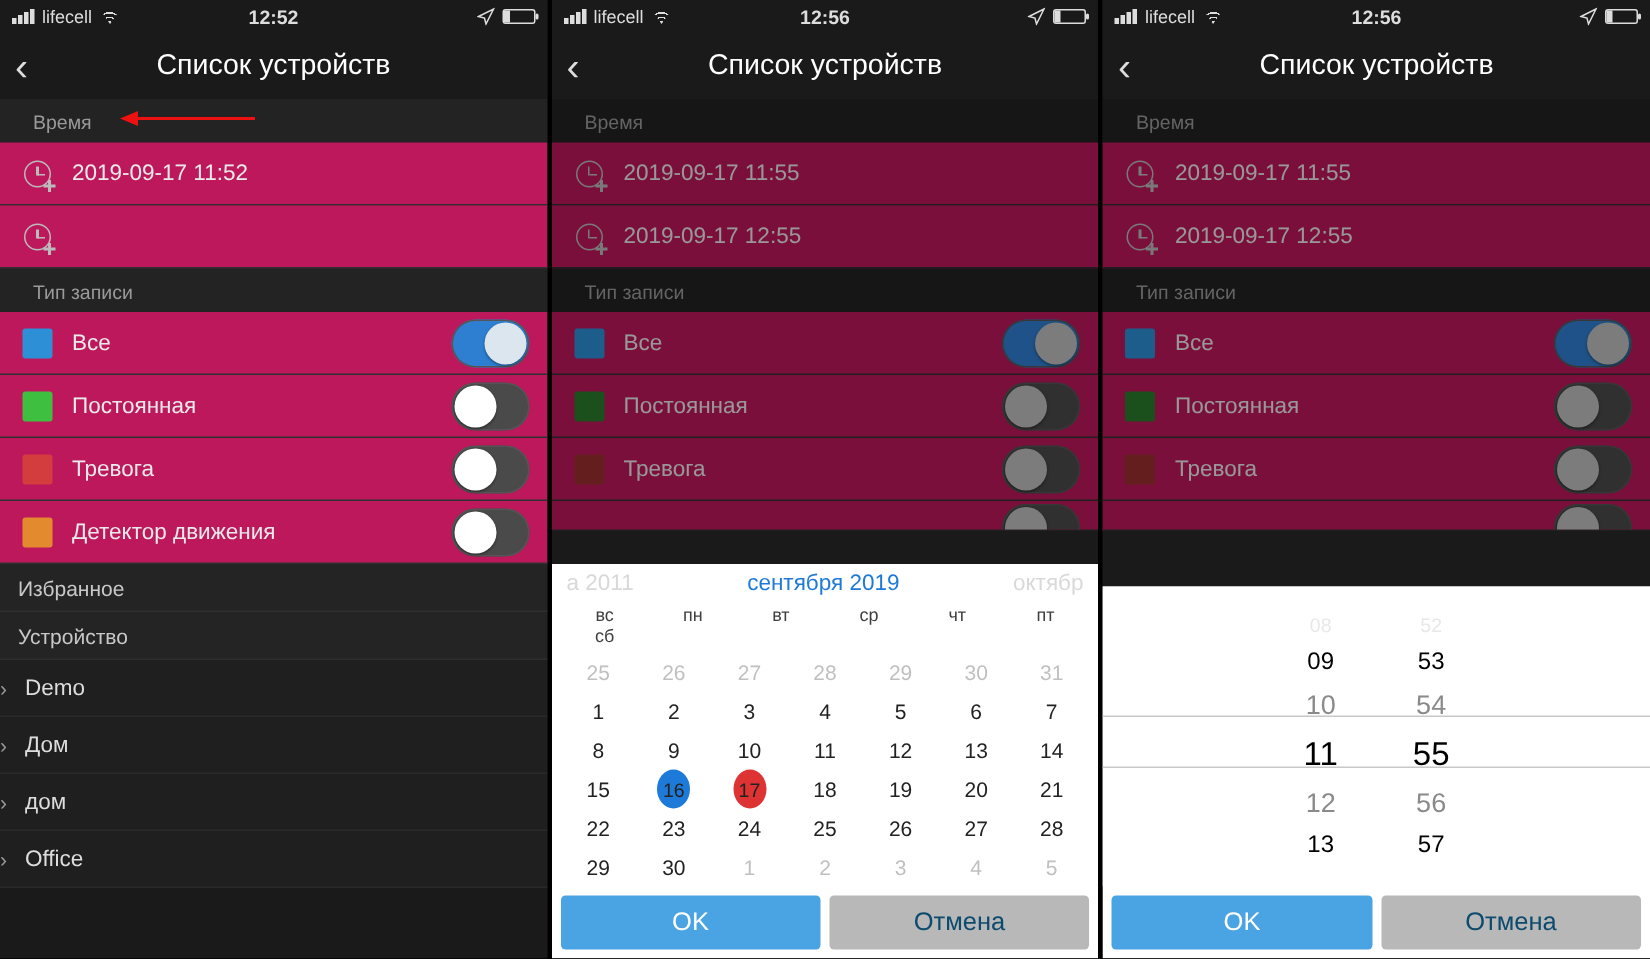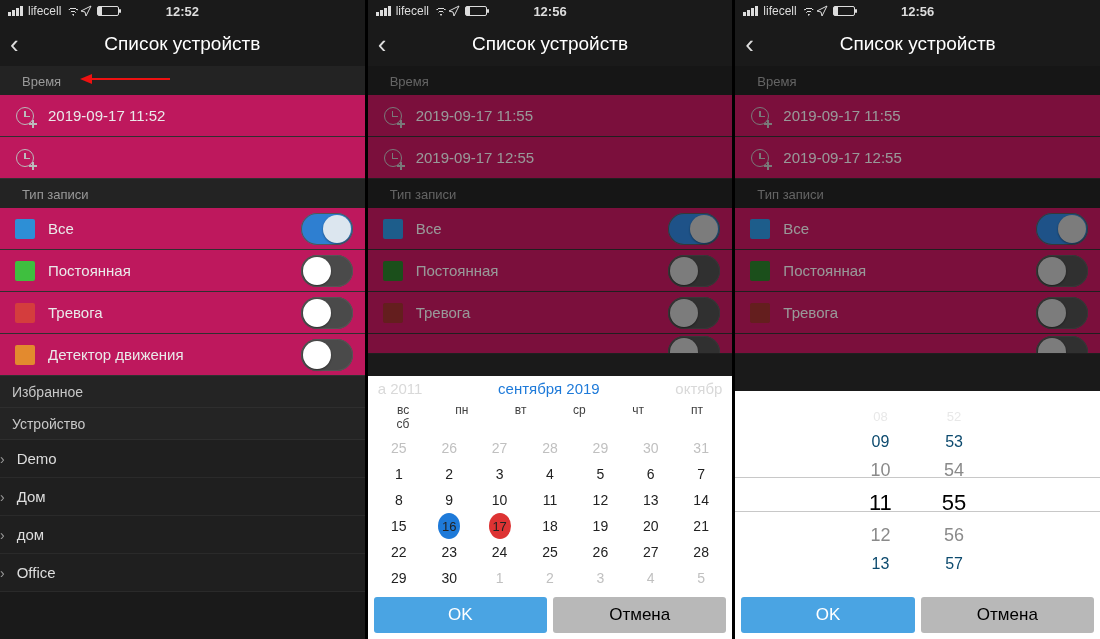--- a/index.html
+++ b/index.html
@@ -1,20 +1,20 @@
 <!DOCTYPE html>
 <html><head>
 <meta charset="utf-8">
 <style>
   * { box-sizing: border-box; margin: 0; padding: 0; font-family: -apple-system, "Helvetica Neue", Arial, sans-serif; }
   body { background:#000; width:1100px; height:639px; overflow:hidden; }
   .row3 { display:flex; width:1100px; height:639px; gap:3px; background:#000; }
   .phone { width:366px; height:639px; background:#1a1a1a; color:#dcdcdc; position:relative; overflow:hidden; }
 
-  .statusbar { height:22px; display:flex; align-items:center; justify-content:flex-start; padding:0 8px; font-size:12px; color:#ddd; background:#1a1a1a;}
+  .statusbar { height:22px; display:flex; align-items:center; justify-content:space-between; padding:0 8px; font-size:12px; color:#ddd; background:#1a1a1a;}
   .statusbar .left, .statusbar .right { display:flex; align-items:center; gap:5px;}
   .statusbar .time { position:absolute; left:50%; transform:translateX(-50%); font-weight:600; font-size:13px;}
   .sigbars { display:flex; align-items:flex-end; gap:1px;}
   .sigbars span { width:3px; background:#ddd; display:block;}
   .sigbars span:nth-child(1){height:4px;} .sigbars span:nth-child(2){height:6px;}
   .sigbars span:nth-child(3){height:8px;} .sigbars span:nth-child(4){height:10px;}
   .wifi-ic { width:14px; height:10px; background:
      radial-gradient(circle at 50% 100%, #ddd 2px, transparent 2px),
      radial-gradient(circle at 50% 100%, transparent 4px, #ddd 4px, #ddd 5px, transparent 5px),
      radial-gradient(circle at 50% 100%, transparent 7px, #ddd 7px, #ddd 8px, transparent 8px);
@@ -50,41 +50,41 @@
   .chev { color:#9a9a9a; margin-right:12px; font-size:14px;}
   .list-cell { height:38px; display:flex; align-items:center; background:#1f1f1f; border-bottom:1px solid #2a2a2a;}
   .list-cell .label{ color:#ddd; font-size:15px;}
   .hdr2 { height:32px; display:flex; align-items:center; padding:0 12px; background:#242424; color:#c8c8c8; font-size:14px; border-bottom:1px solid #2e2e2e;}
 
   
   .picker-sheet{ position:absolute; left:0; right:0; bottom:0; background:#fff; color:#222;}
   .btnbar{ display:flex; gap:6px; padding:6px;}
   .btnbar .btn{ flex:1; height:36px; border-radius:3px; display:flex; align-items:center; justify-content:center; font-size:17px;}
   .btn-ok{ background:#4aa4e3; color:#fff;}
-  .btn-cancel{ background:#b8b8b8; color:#000000;}
+  .btn-cancel{ background:#b8b8b8; color:#0c4a6e;}
 
   .cal { padding:4px 0 0;}
   .cal-hdr{ display:flex; justify-content:space-between; padding:0 10px 4px; font-size:15px;}
   .cal-hdr .cur{ color:#1e7ad9; font-weight:500;}
   .cal-hdr .side{ color:#d9d9d9;}
   .cal-dow{ display:grid; grid-template-columns:repeat(6,1fr); text-align:center; font-size:12px; color:#404040; padding:2px 6px 4px;}
   .cal-grid{ display:grid; grid-template-columns:repeat(7,1fr); text-align:center; font-size:14px; padding:0 6px;}
   .cal-grid div{ height:26px; display:flex; align-items:center; justify-content:center; color:#222;}
   .cal-grid .muted{ color:#c0c0c0;}
   .daymark{ width:22px; height:22px; border-radius:50%; display:flex; align-items:center; justify-content:center; color:#fff; font-size:13px;}
   .mark-blue{ background:#1e7ad9;} .mark-red{ background:#d33;}
   .cal-grid .pick16, .cal-grid .pick17 { padding:0;}
 
   .timewheel{ height:200px; display:flex; justify-content:center; align-items:center; gap:50px; position:relative; background:#fff;}
   .timewheel::before,.timewheel::after{content:"";position:absolute;left:0;right:0;height:1px;background:#c8c8c8;}
   .timewheel::before{ top:86px;} .timewheel::after{ top:120px;}
   .wheel-col{ display:flex; flex-direction:column; align-items:center; gap:9px; font-size:18px; color:#b8b8b8;}
   .wheel-col .sel{ font-size:22px; color:#000;}
   .wheel-col .near{ color:#8a8a8a;}
-  .wheel-col .far{ color:#0c4a6e; font-size:16px;}
+  .wheel-col .far{ color:#000000; font-size:16px;}
   .wheel-col .vfar{ color:#e8e8e8; font-size:13px;}
 
   .dim-overlay{ position:absolute; inset:0; background:rgba(0,0,0,.35);}
 </style>
 </head>
 <body>
 
 <div class="row3">
 
 <div class="phone">

